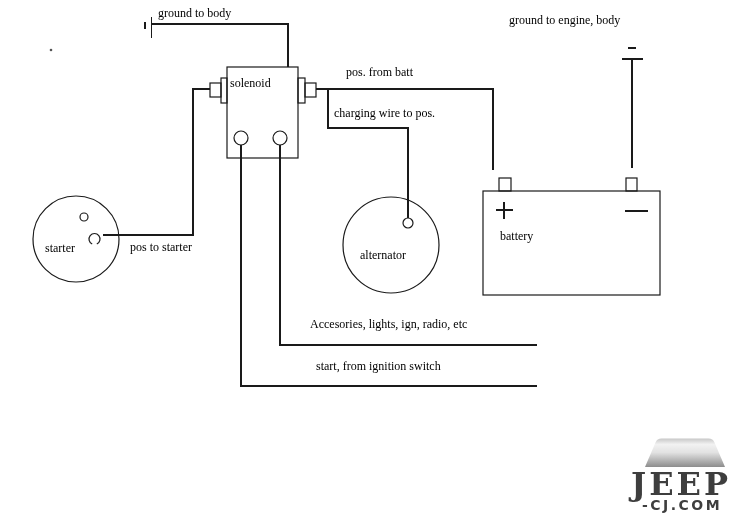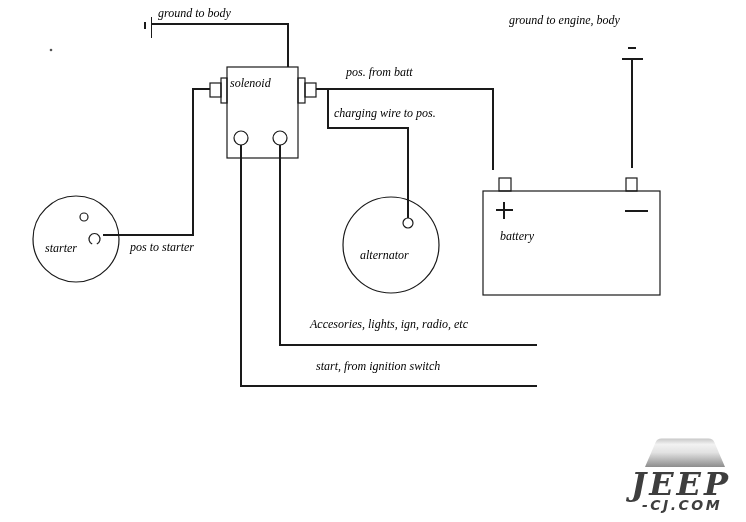--- a/index.html
+++ b/index.html
@@ -6,21 +6,20 @@
     margin: 0;
     padding: 0;
     background: #ffffff;
   }
   #canvas {
     position: relative;
     width: 746px;
     height: 522px;
     background: #ffffff;
     overflow: hidden;
-    font-style: italic;
   }
   svg text {
     font-family: "Liberation Serif", "DejaVu Serif", serif;
     font-size: 12px;
     fill: #000000;
   }
   svg text.logo-brand {
     font-family: "DejaVu Serif", serif;
     font-size: 32px;
     font-weight: bold;

